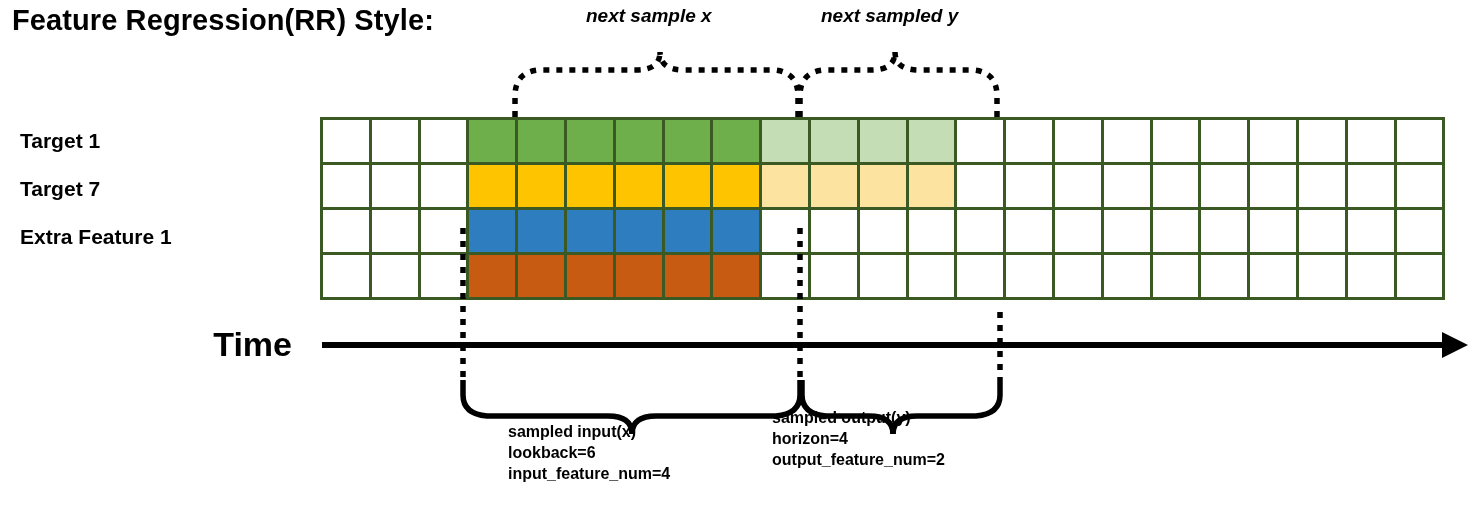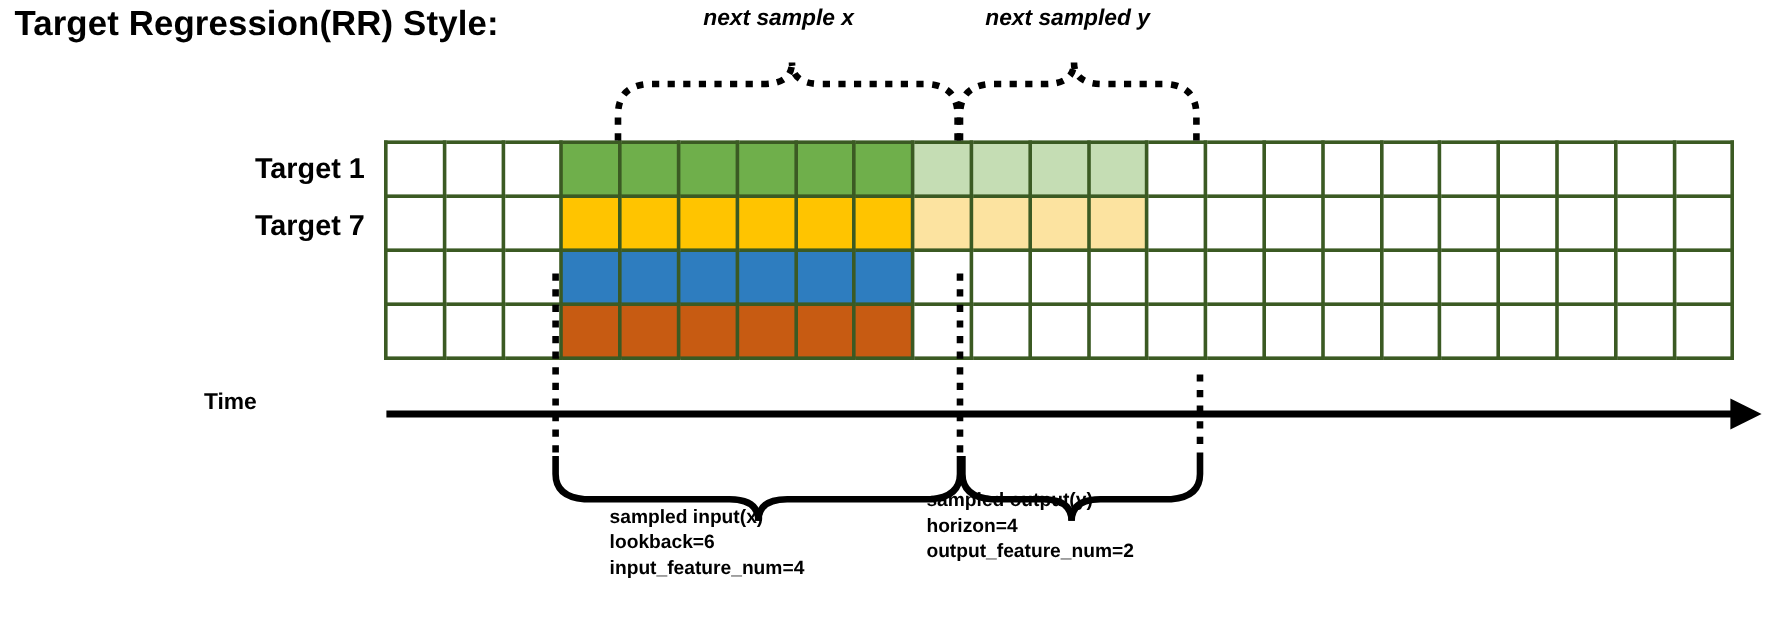--- a/index.html
+++ b/index.html
@@ -9,52 +9,53 @@
 
   #title{position:absolute;left:12px;top:4px;font-size:29px;font-weight:700;
          letter-spacing:.1px;white-space:nowrap;}
 
   .toplabel{position:absolute;font-size:19px;font-style:italic;font-weight:600;
             white-space:nowrap;}
   #lbl-next-x{left:586px;top:5px;text-align:center;}
   #lbl-next-y{left:821px;top:5px;}
 
   #rowlabels{position:absolute;left:0px;top:117px;width:312px;}
-  .rowlabel{height:48px;line-height:48px;text-align:right;font-size:24px;
-            font-weight:700;white-space:nowrap;padding-right:8px;}
+  .rowlabel{height:48px;line-height:48px;text-align:left;font-size:21px;
+            font-weight:700;white-space:nowrap;padding-right:8px;padding-left:20px;}
 
   #gridwrap{position:absolute;left:320px;top:117px;}
   table.grid{border-collapse:collapse;table-layout:fixed;}
   table.grid td{width:45.8px;height:42px;border:3px solid #3b5a23;
                 background:#ffffff;padding:0;}
 
-  #timelabel{position:absolute;left:170px;top:325px;width:140px;
-             font-size:19px;font-weight:700;}
+  #timelabel{position:absolute;left:152px;top:325px;width:140px;text-align:right;
+             font-size:34px;font-weight:700;}
 
   .botlabel{position:absolute;font-size:16px;font-weight:700;line-height:1.30;
             white-space:pre;}
   #lbl-input{left:508px;top:422px;}
   #lbl-output{left:772px;top:408px;}
 
   svg.ov{position:absolute;left:0;top:0;width:1476px;height:516px;
          pointer-events:none;overflow:visible;}
 </style>
 </head>
 <body>
 
 <div id="stage">
 
-  <div id="title">Target Regression(RR) Style:</div>
+  <div id="title">Feature Regression(RR) Style:</div>
 
   <div class="toplabel" id="lbl-next-x">next sample x</div>
   <div class="toplabel" id="lbl-next-y">next sampled y</div>
 
   <div id="rowlabels">
     <div class="rowlabel">Target 1</div>
     <div class="rowlabel">Target 7</div>
+    <div class="rowlabel">Extra Feature 1</div>
   </div>
 
   <div id="gridwrap">
     <table class="grid" id="grid-table">
       <tbody id="grid-body">
           <tr>
             <td style="background: rgb(255, 255, 255);"></td>
             <td style="background: rgb(255, 255, 255);"></td>
             <td style="background: rgb(255, 255, 255);"></td>
             <td style="background: rgb(111, 175, 75);"></td>

